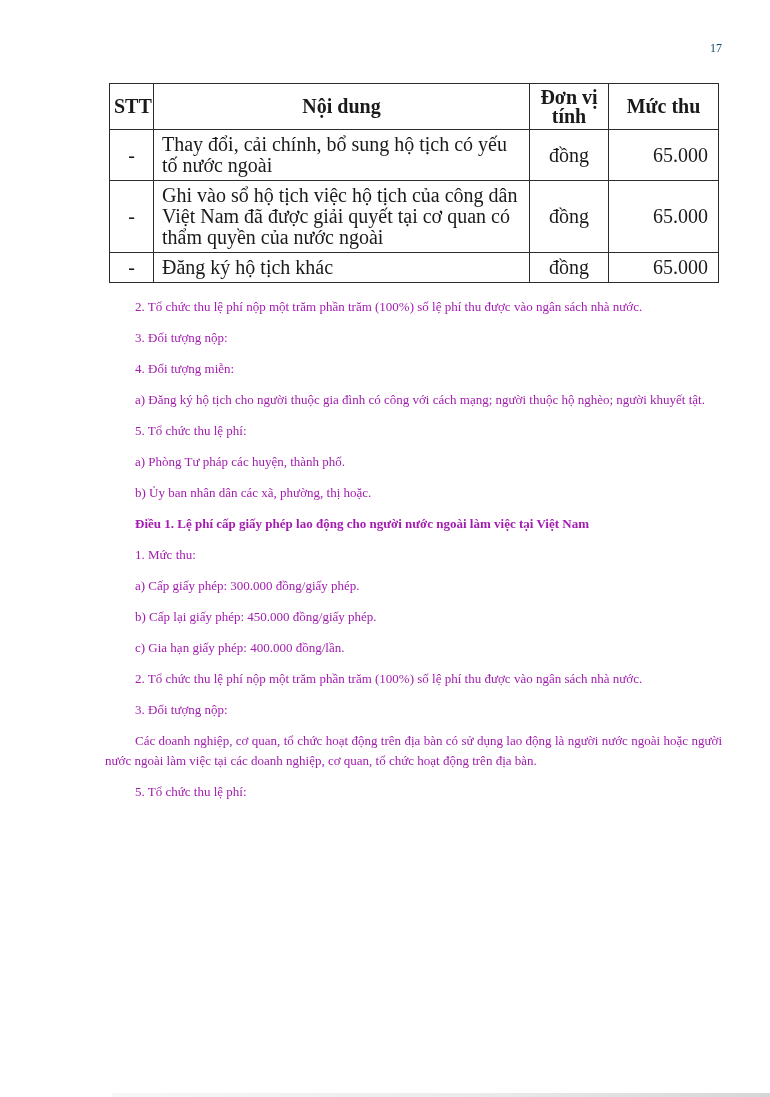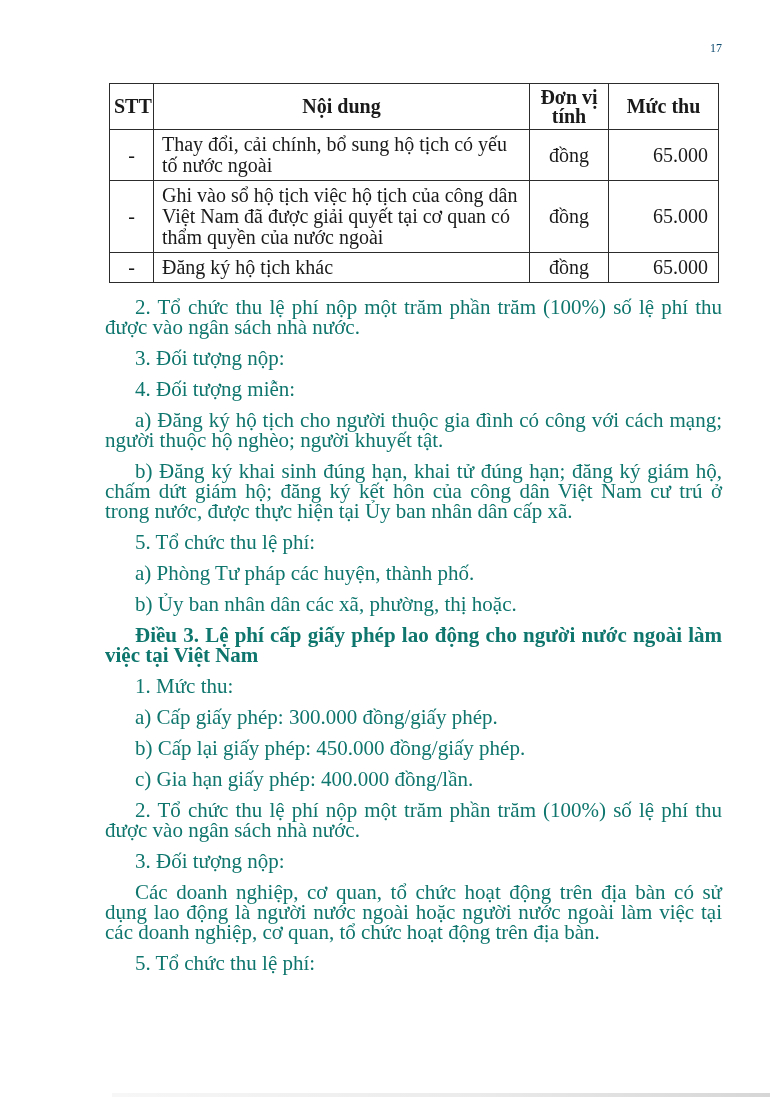--- a/index.html
+++ b/index.html
@@ -47,26 +47,26 @@
   td.cell-stt  { text-align: center; }
   td.cell-text { text-align: left; padding: 4px 8px; line-height: 21px; }
   td.cell-unit { text-align: center; }
   td.cell-amt  { text-align: right; padding-right: 10px; }
   tr.row-1 td { height: 32px; }
   tr.row-2 td { height: 60px; }
   tr.row-3 td { height: 28px; }
 
   .body-text { margin: 14px 48px 0 105px; }
   .body-text p {
-    font-size: 21px;
+    font-size: 13px;
     line-height: 20px;
     text-align: justify;
     text-indent: 30px;
     margin-bottom: 11px;
-    color: #0f766e;
+    color: #a21caf;
   }
 
   .bottom-artifact {
     position: absolute;
     left: 112px;
     right: 0;
     bottom: 0;
     height: 4px;
     background: linear-gradient(to right,
       rgba(0,0,0,0.03), rgba(0,0,0,0.08) 55%, rgba(0,0,0,0.16));
@@ -123,29 +123,28 @@
 
       <p class="row-1">2. Tổ chức thu lệ phí nộp một trăm phần trăm (100%) số lệ phí thu được vào ngân sách nhà nước.</p>
 
       <p class="row-2">3. Đối tượng nộp:</p>
 
 
       <p class="row-4">4. Đối tượng miễn:</p>
 
       <p class="row-5">a) Đăng ký hộ tịch cho người thuộc gia đình có công với cách mạng; người thuộc hộ nghèo; người khuyết tật.</p>
 
-      <p class="row-6">b) Đăng ký khai sinh đúng hạn, khai tử đúng hạn; đăng ký giám hộ, chấm dứt giám hộ; đăng ký kết hôn của công dân Việt Nam cư trú ở trong nước, được thực hiện tại Ủy ban nhân dân cấp xã.</p>
 
       <p class="row-7">5. Tổ chức thu lệ phí:</p>
 
       <p class="row-8">a) Phòng Tư pháp các huyện, thành phố.</p>
 
       <p class="row-9">b) Ủy ban nhân dân các xã, phường, thị hoặc.</p>
 
-      <p class="row-10" style="font-weight: bold;">Điều 3. Lệ phí cấp giấy phép lao động cho người nước ngoài làm việc tại Việt Nam</p>
+      <p class="row-10" style="font-weight: bold;">Điều 1. Lệ phí cấp giấy phép lao động cho người nước ngoài làm việc tại Việt Nam</p>
 
       <p class="row-11">1. Mức thu:</p>
 
       <p class="row-12">a) Cấp giấy phép: 300.000 đồng/giấy phép.</p>
 
       <p class="row-13">b) Cấp lại giấy phép: 450.000 đồng/giấy phép.</p>
 
       <p class="row-14">c) Gia hạn giấy phép: 400.000 đồng/lần.</p>
 
       <p class="row-15">2. Tổ chức thu lệ phí nộp một trăm phần trăm (100%) số lệ phí thu được vào ngân sách nhà nước.</p>

